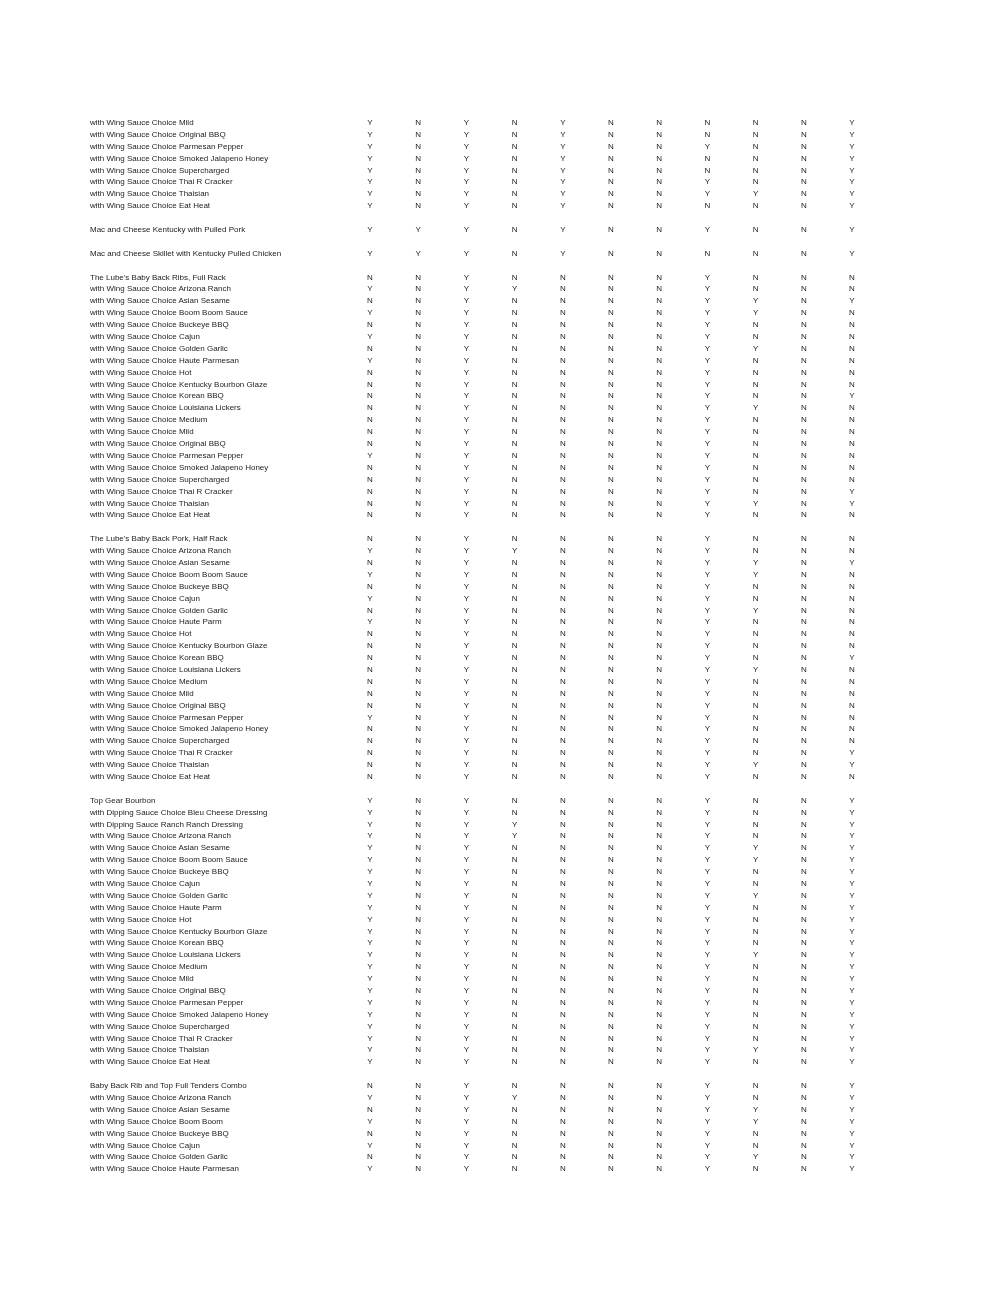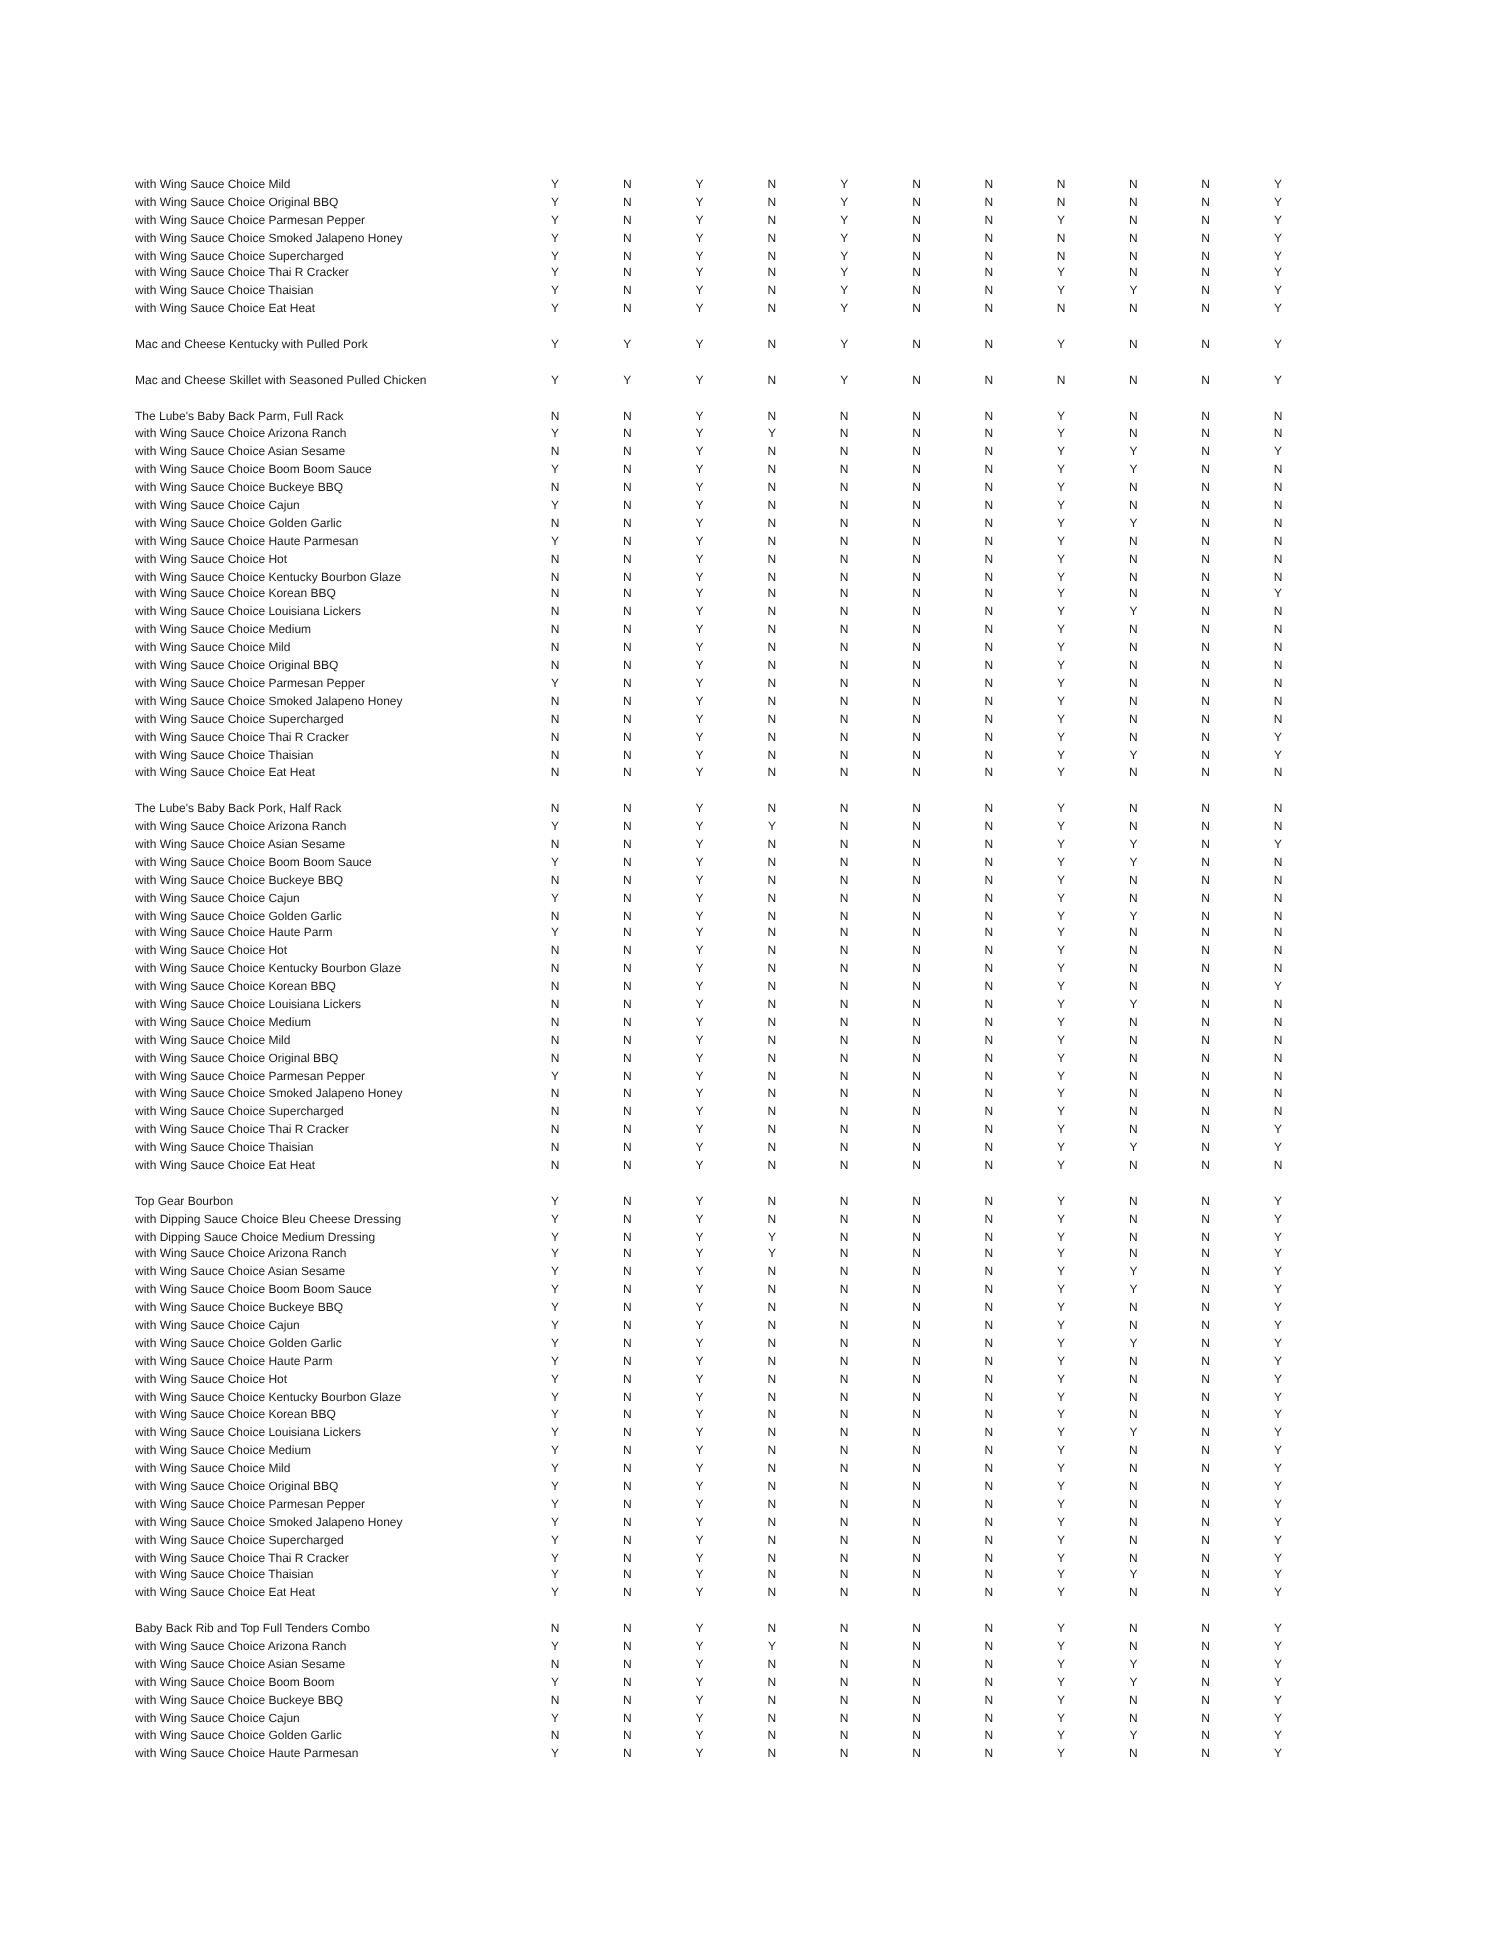--- a/index.html
+++ b/index.html
@@ -145,36 +145,36 @@
         <span class="cell" style="left: 550.8px;">Y</span>
         <span class="cell" style="left: 599px;">N</span>
         <span class="cell" style="left: 647.2px;">N</span>
         <span class="cell" style="left: 695.4px;">Y</span>
         <span class="cell" style="left: 743.6px;">N</span>
         <span class="cell" style="left: 791.8px;">N</span>
         <span class="cell" style="left: 840px;">Y</span>
       </div>
       <div class="spacer-row"></div>
       <div class="row">
-        <span class="label">Mac and Cheese Skillet with Seasoned Pulled Chicken</span>
+        <span class="label">Mac and Cheese Skillet with Kentucky Pulled Chicken</span>
         <span class="cell" style="left: 358px;">Y</span>
         <span class="cell" style="left: 406.2px;">Y</span>
         <span class="cell" style="left: 454.4px;">Y</span>
         <span class="cell" style="left: 502.6px;">N</span>
         <span class="cell" style="left: 550.8px;">Y</span>
         <span class="cell" style="left: 599px;">N</span>
         <span class="cell" style="left: 647.2px;">N</span>
         <span class="cell" style="left: 695.4px;">N</span>
         <span class="cell" style="left: 743.6px;">N</span>
         <span class="cell" style="left: 791.8px;">N</span>
         <span class="cell" style="left: 840px;">Y</span>
       </div>
       <div class="spacer-row"></div>
       <div class="row">
-        <span class="label">The Lube's Baby Back Parm, Full Rack</span>
+        <span class="label">The Lube's Baby Back Ribs, Full Rack</span>
         <span class="cell" style="left: 358px;">N</span>
         <span class="cell" style="left: 406.2px;">N</span>
         <span class="cell" style="left: 454.4px;">Y</span>
         <span class="cell" style="left: 502.6px;">N</span>
         <span class="cell" style="left: 550.8px;">N</span>
         <span class="cell" style="left: 599px;">N</span>
         <span class="cell" style="left: 647.2px;">N</span>
         <span class="cell" style="left: 695.4px;">Y</span>
         <span class="cell" style="left: 743.6px;">N</span>
         <span class="cell" style="left: 791.8px;">N</span>
@@ -778,21 +778,21 @@
         <span class="cell" style="left: 502.6px;">N</span>
         <span class="cell" style="left: 550.8px;">N</span>
         <span class="cell" style="left: 599px;">N</span>
         <span class="cell" style="left: 647.2px;">N</span>
         <span class="cell" style="left: 695.4px;">Y</span>
         <span class="cell" style="left: 743.6px;">N</span>
         <span class="cell" style="left: 791.8px;">N</span>
         <span class="cell" style="left: 840px;">Y</span>
       </div>
       <div class="row">
-        <span class="label">with Dipping Sauce Choice Medium Dressing</span>
+        <span class="label">with Dipping Sauce Ranch Ranch Dressing</span>
         <span class="cell" style="left: 358px;">Y</span>
         <span class="cell" style="left: 406.2px;">N</span>
         <span class="cell" style="left: 454.4px;">Y</span>
         <span class="cell" style="left: 502.6px;">Y</span>
         <span class="cell" style="left: 550.8px;">N</span>
         <span class="cell" style="left: 599px;">N</span>
         <span class="cell" style="left: 647.2px;">N</span>
         <span class="cell" style="left: 695.4px;">Y</span>
         <span class="cell" style="left: 743.6px;">N</span>
         <span class="cell" style="left: 791.8px;">N</span>

